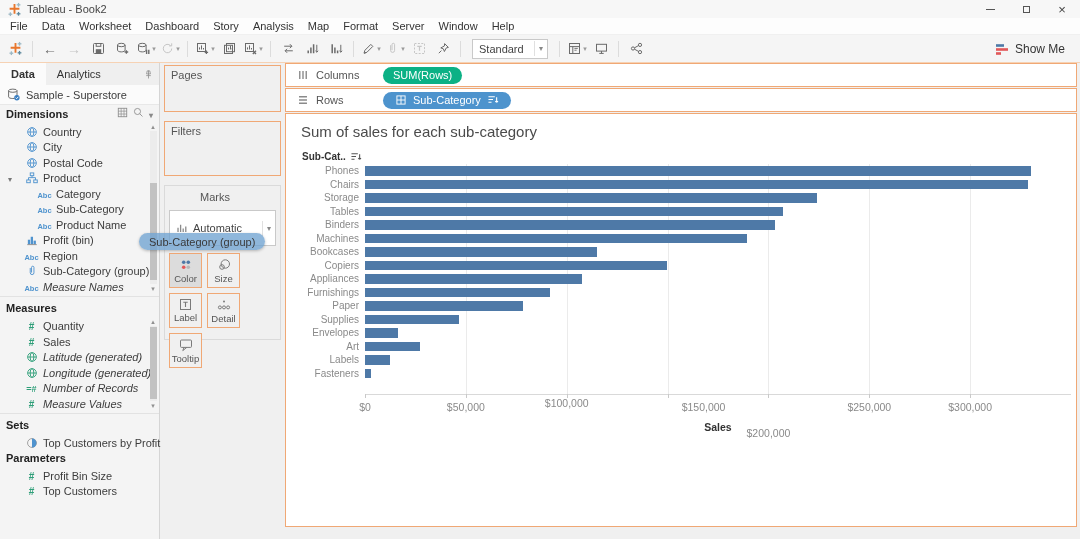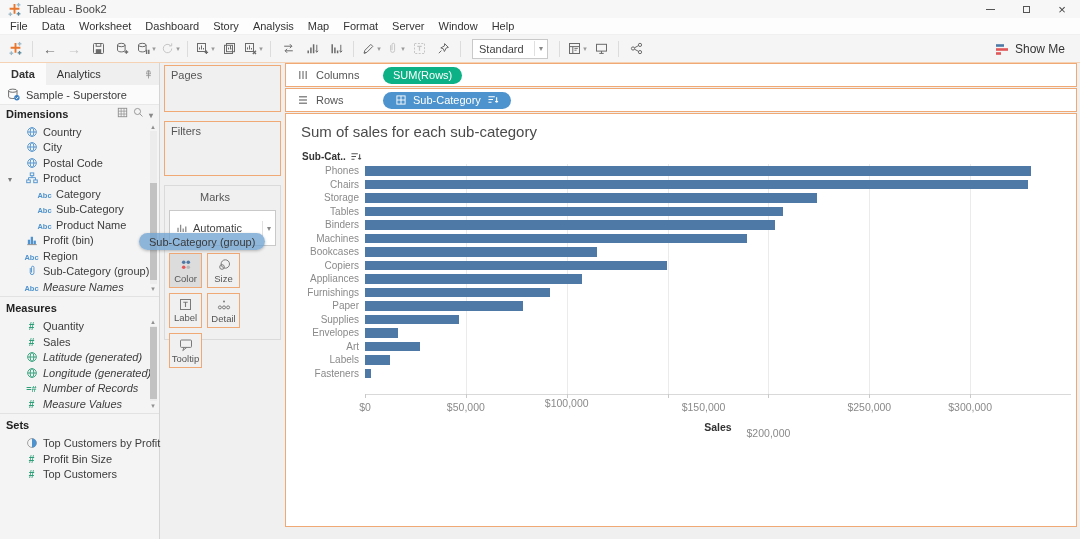--- a/index.html
+++ b/index.html
@@ -579,20 +579,23 @@
           <div class="dp-row">
             <span class="fi ">
               <svg width="12" height="12" viewBox="0 0 13 13">
                 <circle cx="6.5" cy="6.5" r="4.8" fill="none" stroke="#9a9a9a"></circle>
                 <path d="M6.5 1.7a4.8 4.8 0 0 1 0 9.6z" fill="#4f93ce"></path>
               </svg>
             </span>
             <span class="lbl">Top Customers by Profit</span>
           </div>
         </div>
+      <div class="dp-section-header">
+        <span>Parameters</span>
+      </div>
       <div class="dp-list" id="params-list">
           <div class="dp-row">
             <span class="fi green">
               <span style="font-size:10px;font-weight:bold;">#</span>
             </span>
             <span class="lbl">Profit Bin Size</span>
           </div>
           <div class="dp-row">
             <span class="fi green">
               <span style="font-size:10px;font-weight:bold;">#</span>

